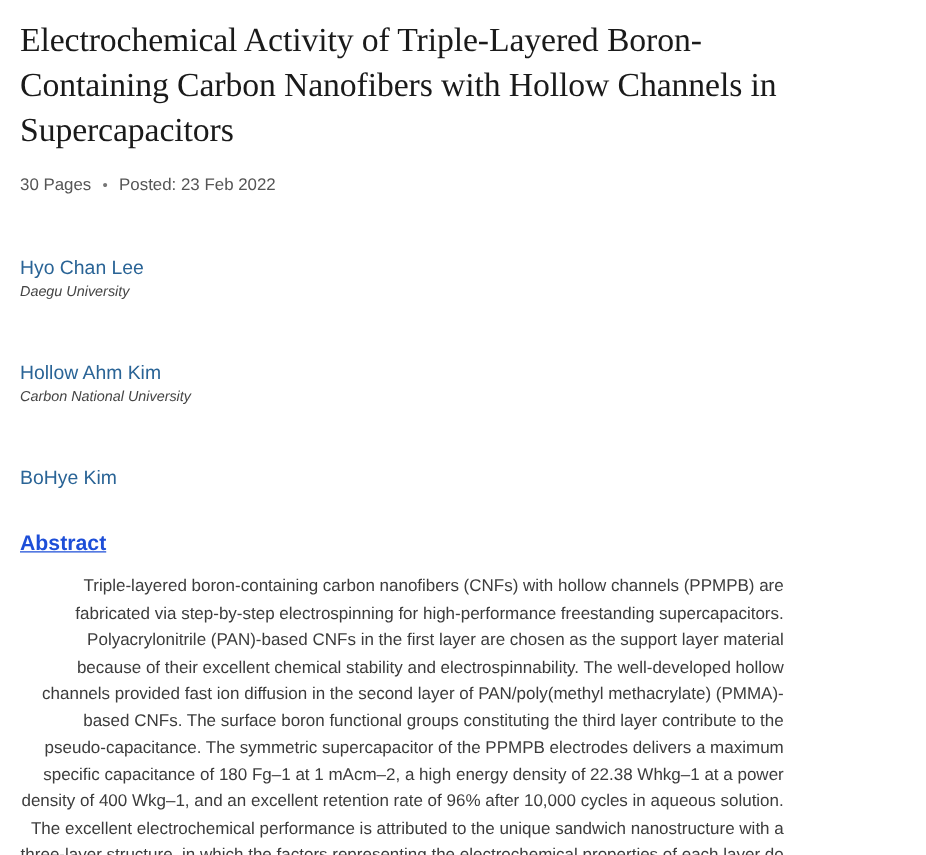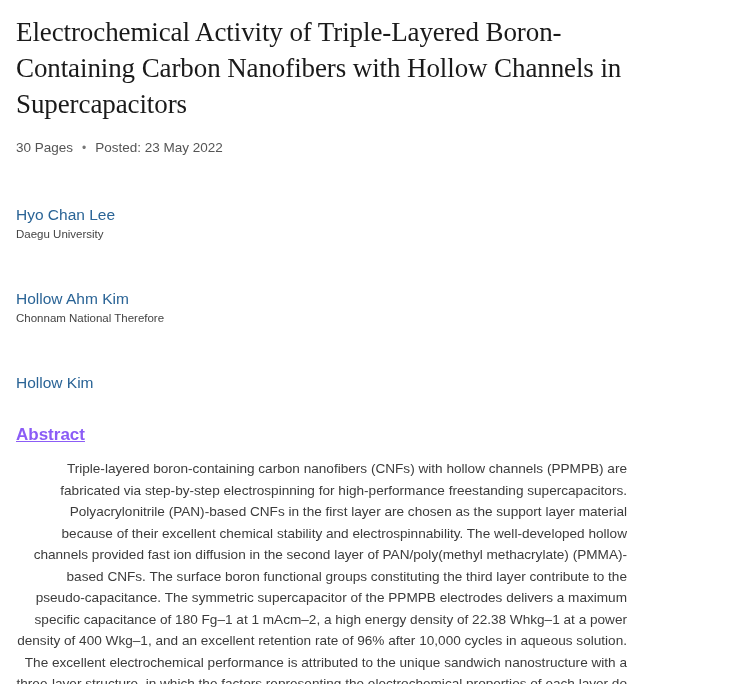--- a/index.html
+++ b/index.html
@@ -54,29 +54,30 @@
     text-decoration: none;
     display: inline-block;
     cursor: pointer;
     margin-top: 26px;
   }
   .author-affil {
     font-size: 11.5px;
     color: #444444;
     margin-top: 2px;
     line-height: 15px;
+    font-style: italic;
   }
   .author-affil.italic {
     font-style: italic;
   }
   .abstract-heading {
     margin-top: 10px;
     font-size: 17px;
     font-weight: bold;
-    color: #8b5cf6;
+    color: #1d4ed8;
     text-decoration: underline;
     display: inline-block;
     line-height: 22px;
   }
   .abstract-body {
     margin-top: 12px;
     font-size: 13.6px;
     line-height: 21.5px;
     color: #3c3c3c;
     text-align: right;
@@ -85,37 +86,37 @@
 </head>
 <body>
 
 <div class="page">
 
   <h1 class="paper-title">Electrochemical Activity of Triple-Layered Boron-Containing Carbon Nanofibers with Hollow Channels in Supercapacitors</h1>
 
   <div class="meta-line">
     <span>30 Pages</span>
     <span class="meta-dot">•</span>
-    <span>Posted: 23 May 2022</span>
+    <span>Posted: 23 Feb 2022</span>
   </div>
 
   <div class="authors">
 
     <div class="author-block">
       <a class="author-name" href="#">Hyo Chan Lee</a>
       <div class="author-affil">Daegu University</div>
     </div>
 
     <div class="author-block">
       <a class="author-name" href="#">Hollow Ahm Kim</a>
-      <div class="author-affil">Chonnam National Therefore</div>
+      <div class="author-affil">Carbon National University</div>
     </div>
 
     <div class="author-block">
-      <a class="author-name" href="#">Hollow Kim</a>
+      <a class="author-name" href="#">BoHye Kim</a>
     </div>
 
   </div>
 
   <div class="abstract-heading">Abstract</div>
 
   <div class="abstract-body">Triple-layered boron-containing carbon nanofibers (CNFs) with hollow channels (PPMPB) are fabricated via step-by-step electrospinning for high-performance freestanding supercapacitors. Polyacrylonitrile (PAN)-based CNFs in the first layer are chosen as the support layer material because of their excellent chemical stability and electrospinnability. The well-developed hollow channels provided fast ion diffusion in the second layer of PAN/poly(methyl methacrylate) (PMMA)-based CNFs. The surface boron functional groups constituting the third layer contribute to the pseudo-capacitance. The symmetric supercapacitor of the PPMPB electrodes delivers a maximum specific capacitance of 180 Fg–1 at 1 mAcm–2, a high energy density of 22.38 Whkg–1 at a power density of 400 Wkg–1, and an excellent retention rate of 96% after 10,000 cycles in aqueous solution. The excellent electrochemical performance is attributed to the unique sandwich nanostructure with a three-layer structure, in which the factors representing the electrochemical properties of each layer do not interfere with each other. Therefore, a moderate amount of boron and the high surface area of the triple-layer structured PPMPB can be fully utilized as an excellent conductive network and electroactive sites, which is expected in a high-performance supercapacitor electrode.</div>
 
 </div>
 

